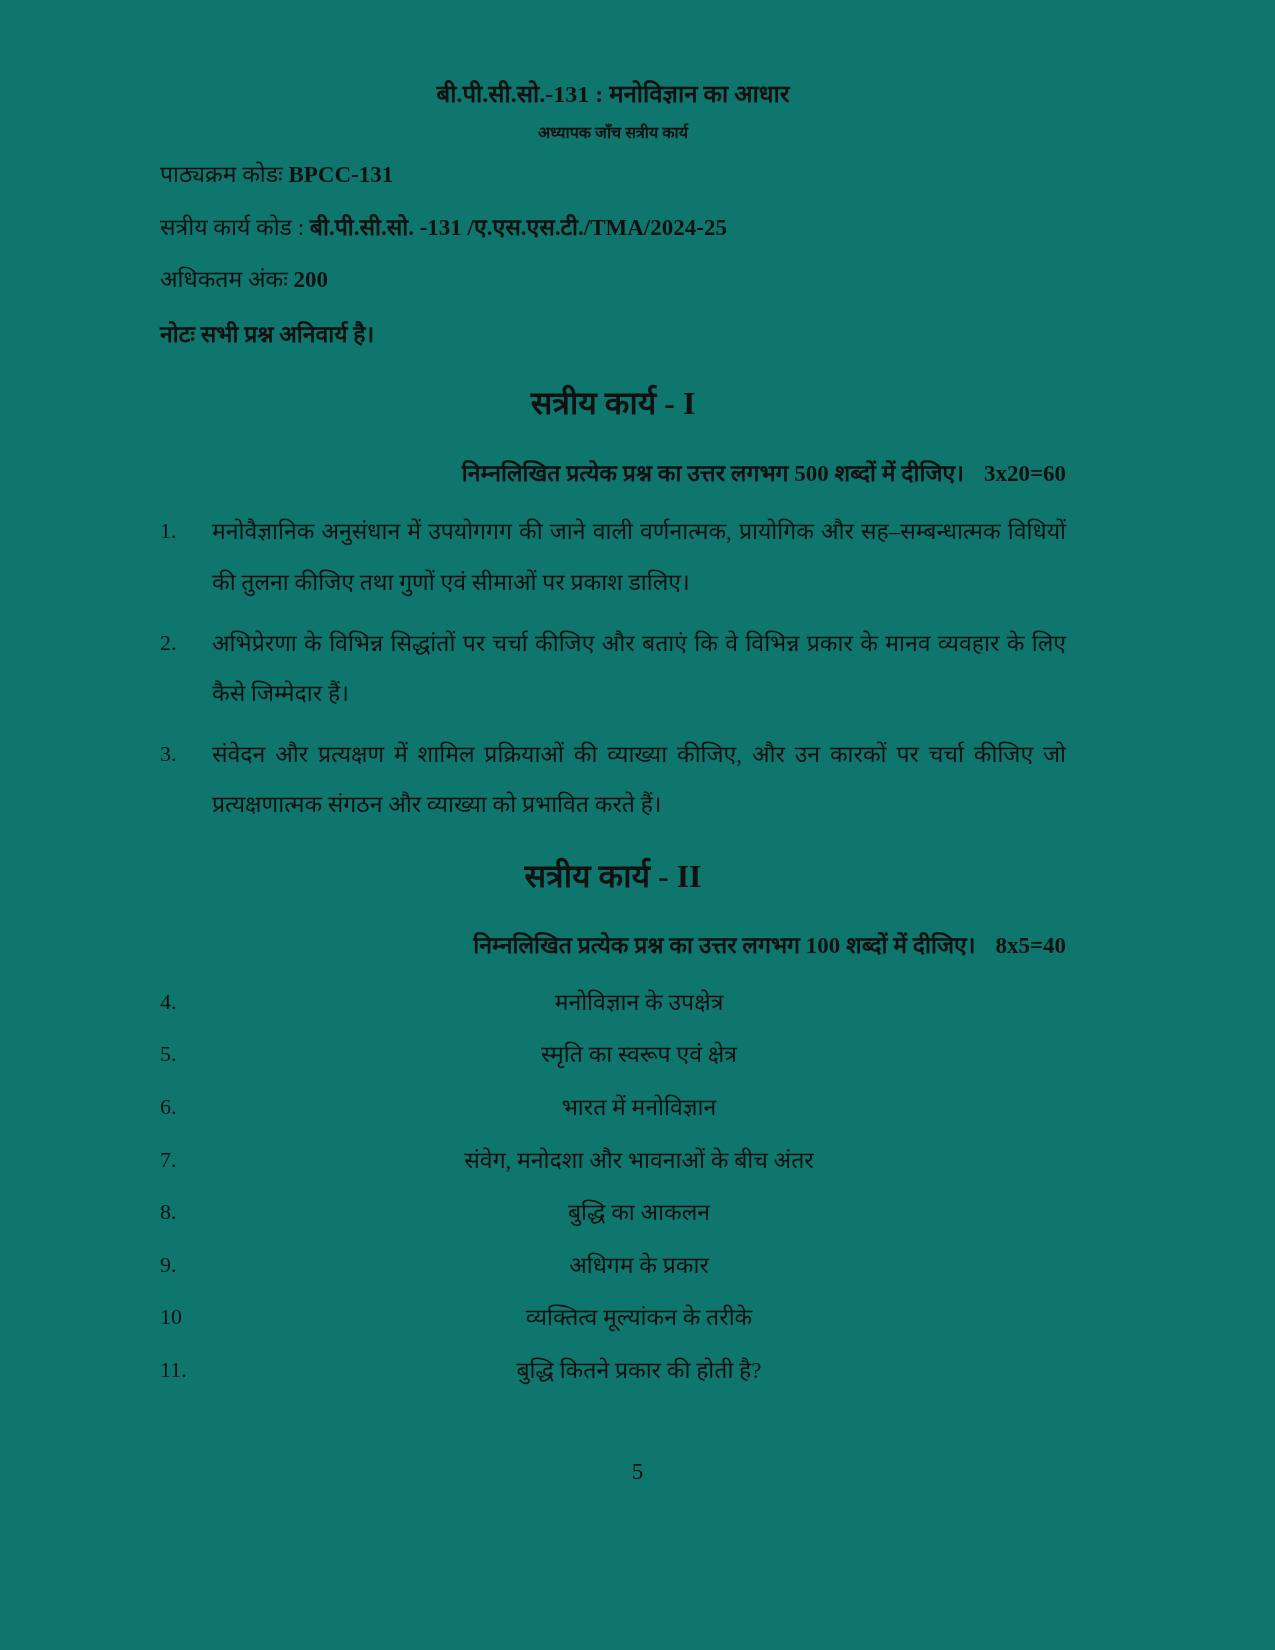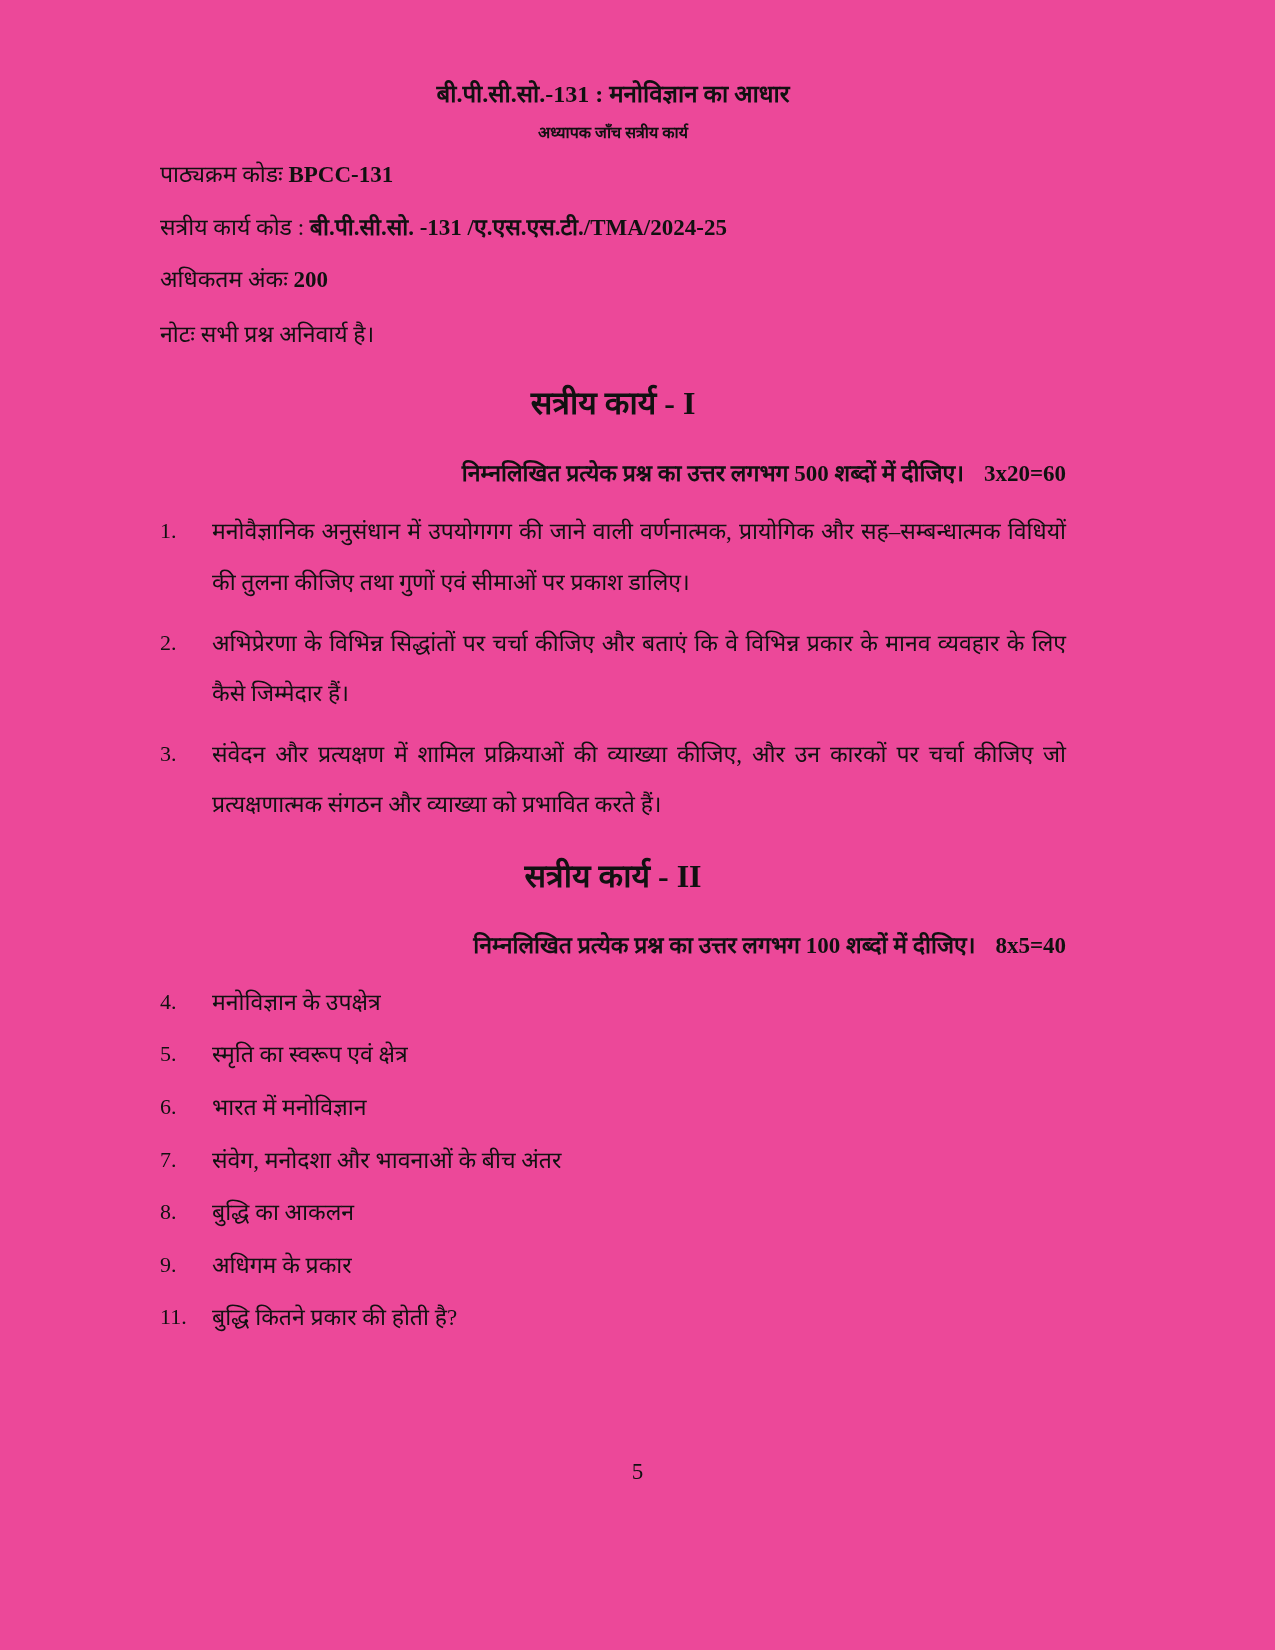--- a/index.html
+++ b/index.html
@@ -2,21 +2,21 @@
 <html><head>
 <meta charset="utf-8">
 <style>
   * { margin:0; padding:0; box-sizing:border-box; }
   html,body { background:#ffffff; }
   .page {
     position:relative;
     width:1275px;
     height:1650px;
     margin:0 auto;
-    background:#ec4899;
+    background:#0f766e;
     color:#111111;
     font-family:"Liberation Serif","DejaVu Serif",serif;
     font-size:23px;
     line-height:2.2;
     overflow:hidden;
   }
   .content {
     position:absolute;
     left:160px;
     top:0;
@@ -31,21 +31,21 @@
     font-size:24px;
     line-height:1.9;
   }
   .doc-subtitle {
     text-align:center;
     font-weight:bold;
     font-size:16px;
     line-height:1.9;
   }
   .meta-line { margin-top:2px; }
-  .note-line { font-weight:normal; margin-top:4px; }
+  .note-line { font-weight:bold; margin-top:4px; }
   .section-heading {
     text-align:center;
     font-weight:bold;
     font-size:32px;
     margin-top:8px;
   }
   .instruction-row {
     display:flex;
     justify-content:flex-end;
     align-items:baseline;
@@ -67,21 +67,21 @@
   .q-text {
     flex:1;
     text-align:justify;
   }
   .short-list { margin-top:6px; }
   .short-item {
     display:flex;
     align-items:flex-start;
     margin-bottom:2px;
   }
-  .short-item .q-text { text-align:left; }
+  .short-item .q-text { text-align:center; }
   .page-number {
     position:absolute;
     left:0;
     right:0;
     bottom:152px;
     text-align:center;
     font-size:23px;
   }
 </style>
 </head>
@@ -158,20 +158,24 @@
       </div>
       <div class="short-item">
         <span class="q-num">8.</span>
         <div class="q-text">बुद्धि का आकलन</div>
       </div>
       <div class="short-item">
         <span class="q-num">9.</span>
         <div class="q-text">अधिगम के प्रकार</div>
       </div>
       <div class="short-item">
+        <span class="q-num">10</span>
+        <div class="q-text">व्यक्तित्व मूल्यांकन के तरीके</div>
+      </div>
+      <div class="short-item">
         <span class="q-num">11.</span>
         <div class="q-text">बुद्धि कितने प्रकार की होती है?</div>
       </div>
     </div>
 
   </div>
 
   <div class="page-number">5</div>
 </div>
 

